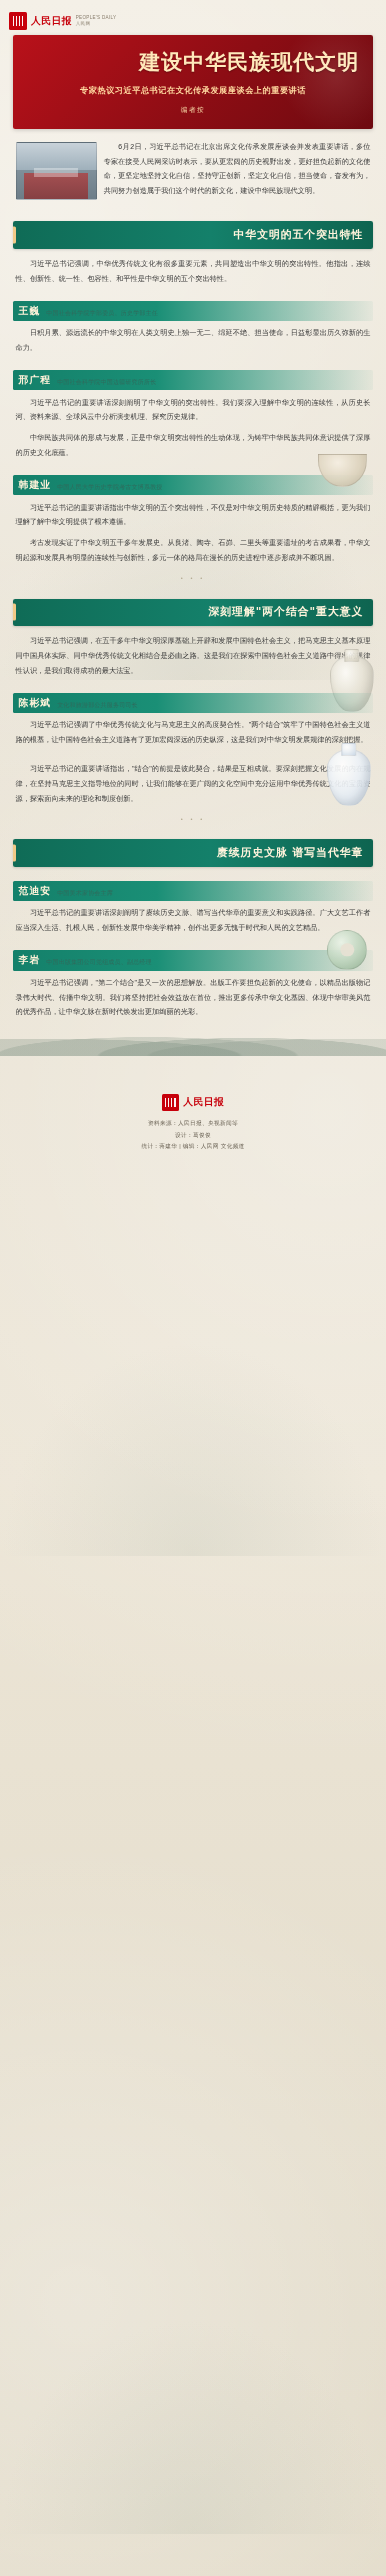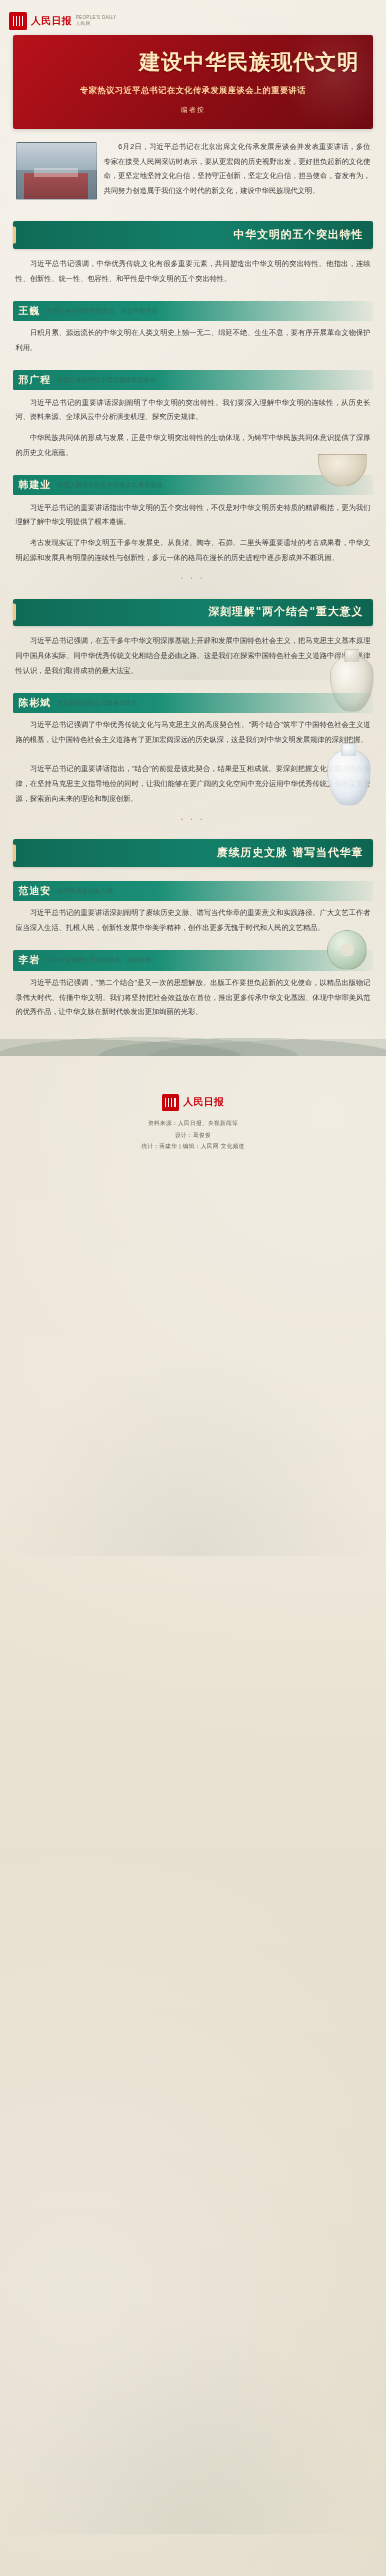--- a/index.html
+++ b/index.html
@@ -196,21 +196,21 @@
     margin-bottom: 6.2px;
   }
 
   
   .speaker {
     margin: 14.4px 13.4px 0 13.4px;
     position: relative;
   }
   .speaker-bar {
     display: flex;
-    align-items: center;
+    align-items: flex-end;
     background: linear-gradient(90deg, #14806a 0%, #1a8f76 40%, rgba(26,143,118,0.05) 100%);
     border-radius: 1.5px;
     padding: 3.6px 5.2px;
   }
   .speaker-name {
     font-family: "DejaVu Sans", sans-serif;
     font-size: 9.8px;
     font-weight: bold;
     color: #fff3da;
     letter-spacing: 1px;
@@ -352,21 +352,21 @@
   <div class="block">
     <div class="para">习近平总书记强调，中华优秀传统文化有很多重要元素，共同塑造出中华文明的突出特性。他指出，连续性、创新性、统一性、包容性、和平性是中华文明的五个突出特性。</div>
   </div>
 
   <div class="speaker">
     <div class="speaker-bar">
       <div class="speaker-name">王巍</div>
       <div class="speaker-title">中国社会科学院学部委员、历史学部主任</div>
     </div>
     <div class="speaker-body">
-      <div class="para">日积月累、源远流长的中华文明在人类文明史上独一无二、绵延不绝、生生不息，要有序开展革命文物保护利用。</div>
+      <div class="para">日积月累、源远流长的中华文明在人类文明史上独一无二、绵延不绝、担当使命，日益彰显出历久弥新的生命力。</div>
     </div>
   </div>
 
   <div class="speaker">
     <div class="speaker-bar">
       <div class="speaker-name">邢广程</div>
       <div class="speaker-title">中国社会科学院中国边疆研究所所长</div>
     </div>
     <div class="speaker-body">
       <div class="para">习近平总书记的重要讲话深刻阐明了中华文明的突出特性。我们要深入理解中华文明的连续性，从历史长河、资料来源、全球风云中分析演变机理、探究历史规律。</div>

